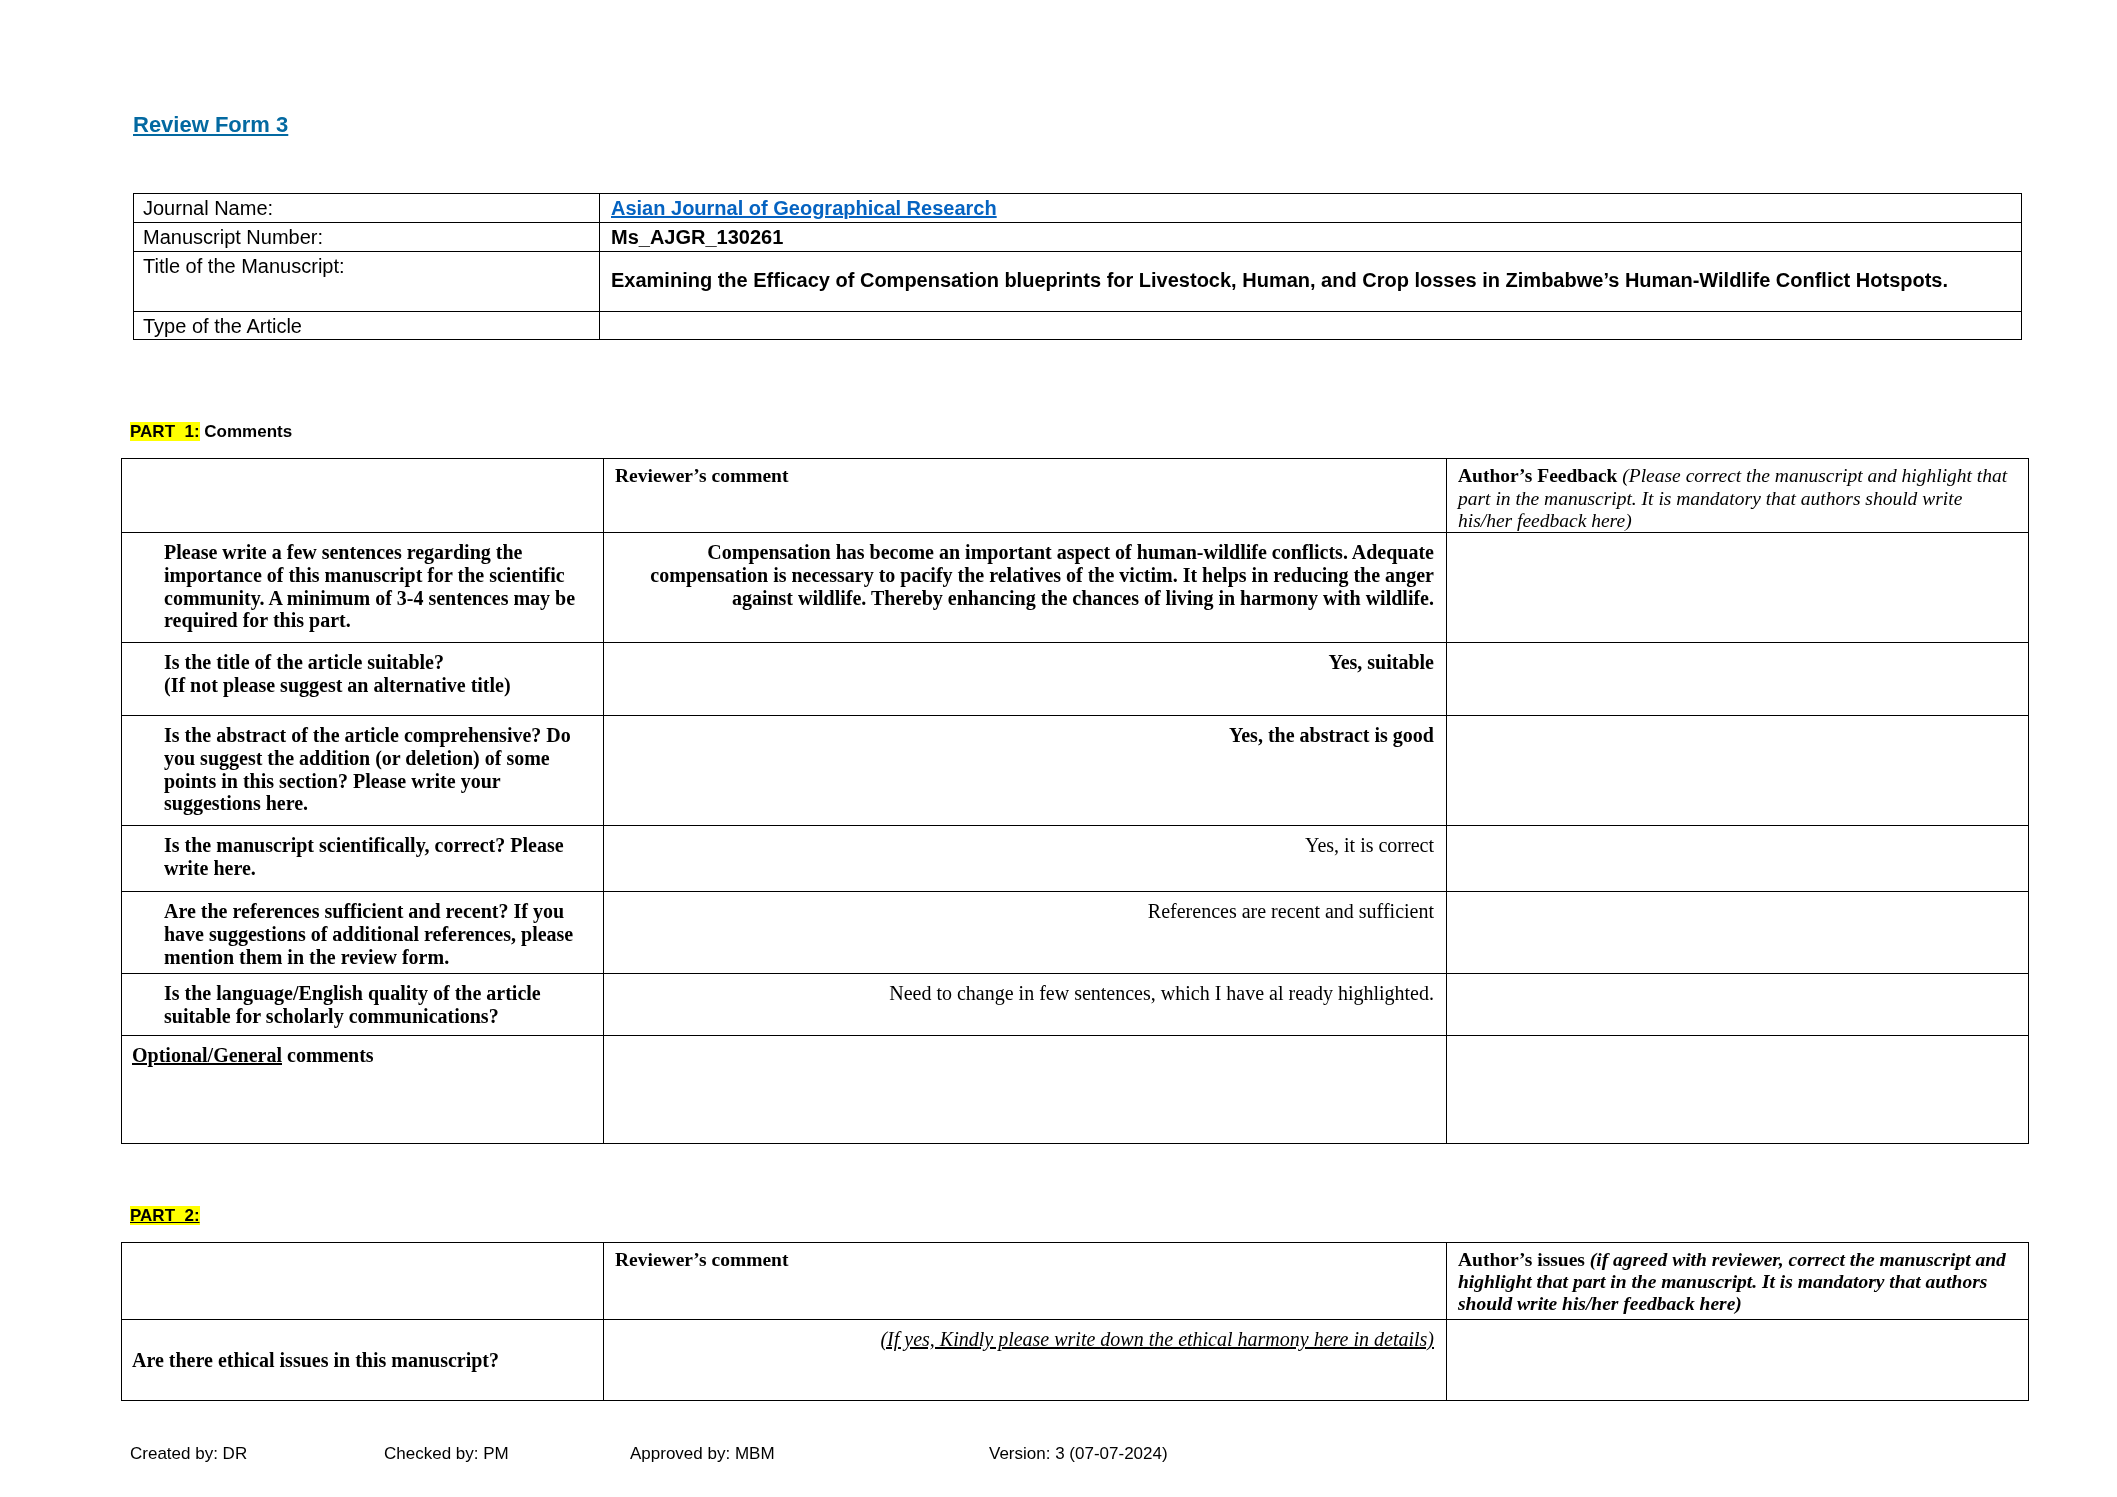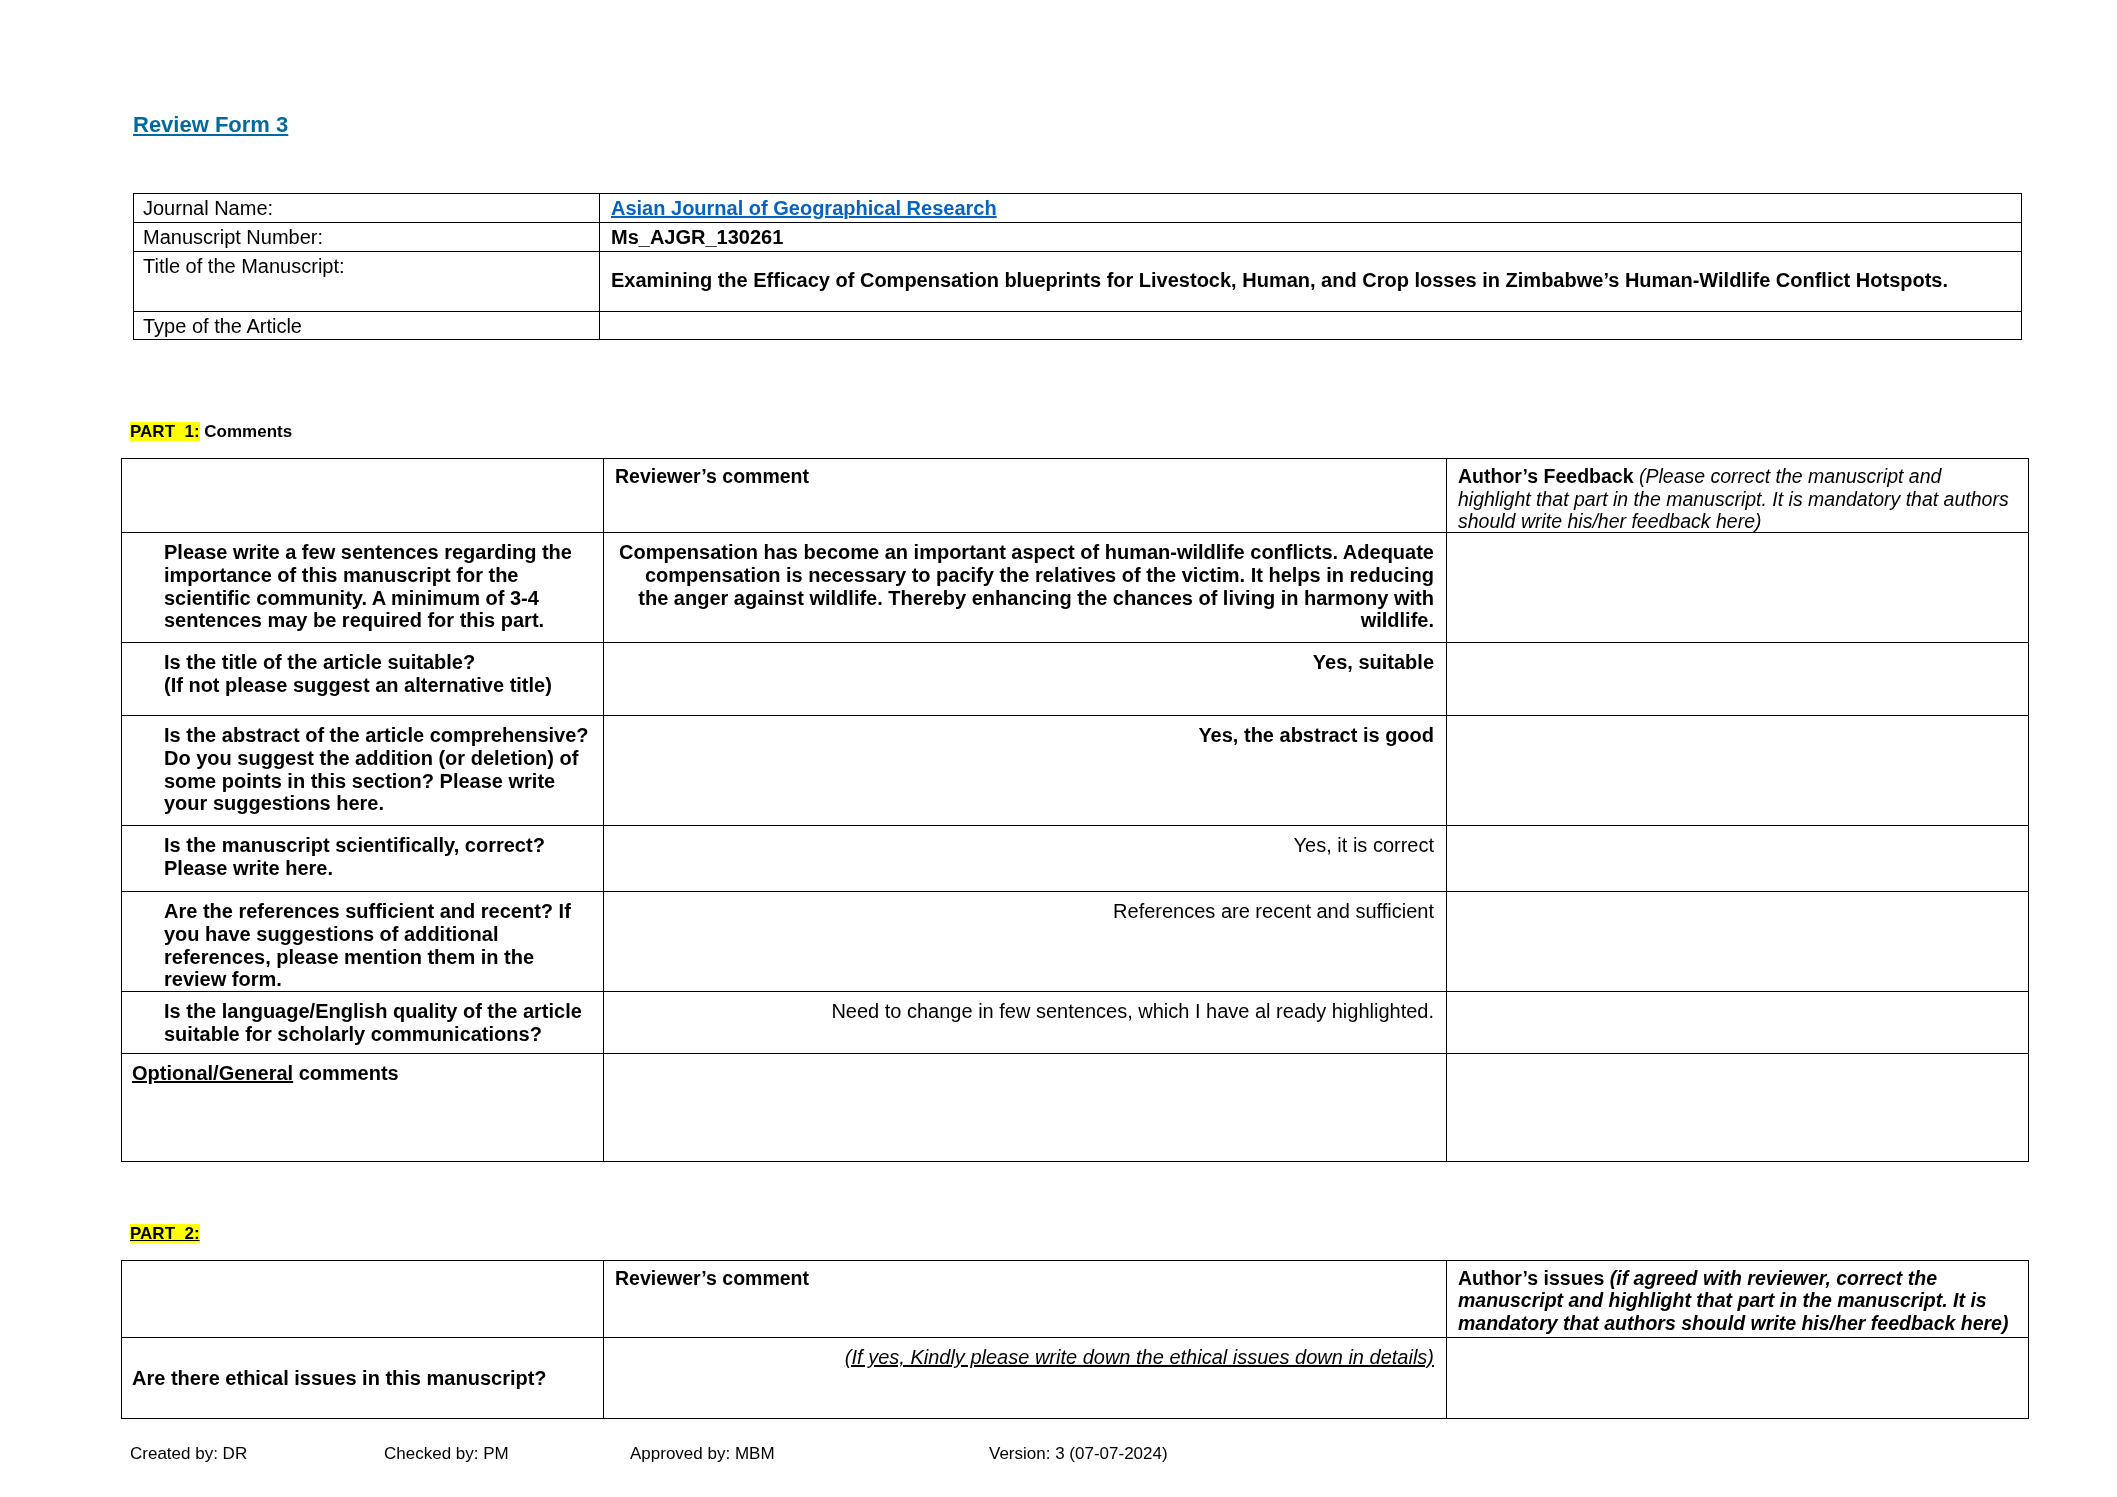--- a/index.html
+++ b/index.html
@@ -45,21 +45,21 @@
     margin: 82px 0 0 130px;
     font-size: 17px;
     font-weight: bold;
     white-space: pre;
   }
   .part-heading.p2 { margin-top: 62px; }
   .hl { background: #FFFF00; }
   .u { text-decoration: underline; }
 
   
-  .rev-table { margin: 16px 0 0 121px; width: 1907px; }
+  .rev-table { margin: 16px 0 0 121px; width: 1907px; font-family: Liberation Serif, serif; }
   .rev-table .c1 { width: 482px; }
   .rev-table .c2 { width: 843px; }
   .rev-table .c3 { width: 582px; }
   .h-hdr { height: 66px; } .h1 { height: 110px; } .h2 { height: 73px; }
   .h3 { height: 110px; } .h4 { height: 66px; } .h5 { height: 82px; }
   .h6 { height: 62px; } .h7 { height: 108px; }
   .p2-hdr { height: 77px; } .p2-row { height: 81px; }
 
   .hdr-cell { font-weight: bold; padding: 6px 9px 0 11px; font-size: 19.5px; }
   .hdr-cell .i  { font-weight: normal; font-style: italic; }
@@ -171,21 +171,21 @@
         <col class="c3">
       </colgroup>
     <tbody>
         <tr class="p2-hdr">
       <td></td>
       <td class="hdr-cell">Reviewer’s comment</td>
       <td class="hdr-cell"><span class="b">Author’s issues </span><span class="bi">(if agreed with reviewer, correct the manuscript and highlight that part in the manuscript. It is mandatory that authors should write his/her feedback here)</span></td>
     </tr>
     <tr class="p2-row">
       <td class="q-cell opt vmid">Are there ethical issues in this manuscript?</td>
-      <td class="c-cell"><span class="eth">(If yes, Kindly please write down the ethical issues down in details)</span></td>
+      <td class="c-cell"><span class="eth">(If yes, Kindly please write down the ethical harmony here in details)</span></td>
       <td></td>
     </tr>
   </tbody>
     </table>
 
   <div class="footer">
     <span class="f1">Created by: DR</span>
     <span class="f2">Checked by: PM</span>
     <span class="f3">Approved by: MBM</span>
     <span class="f4">Version: 3 (07-07-2024)</span>

